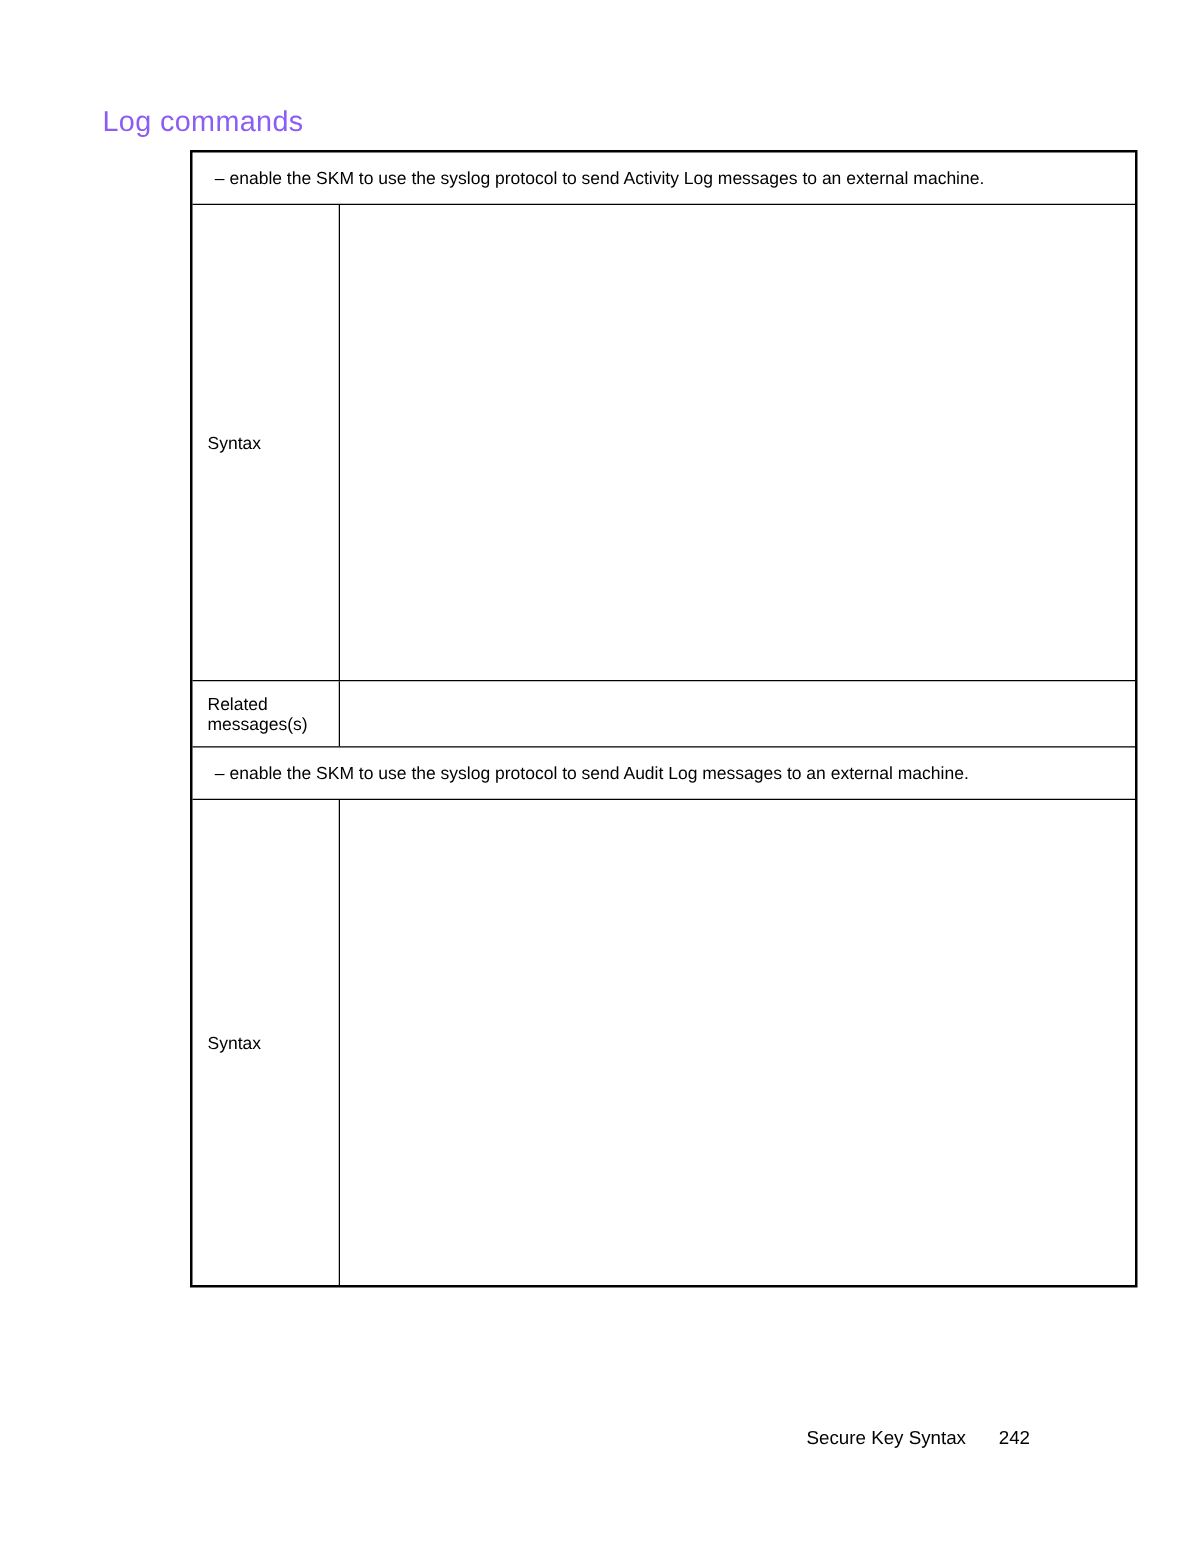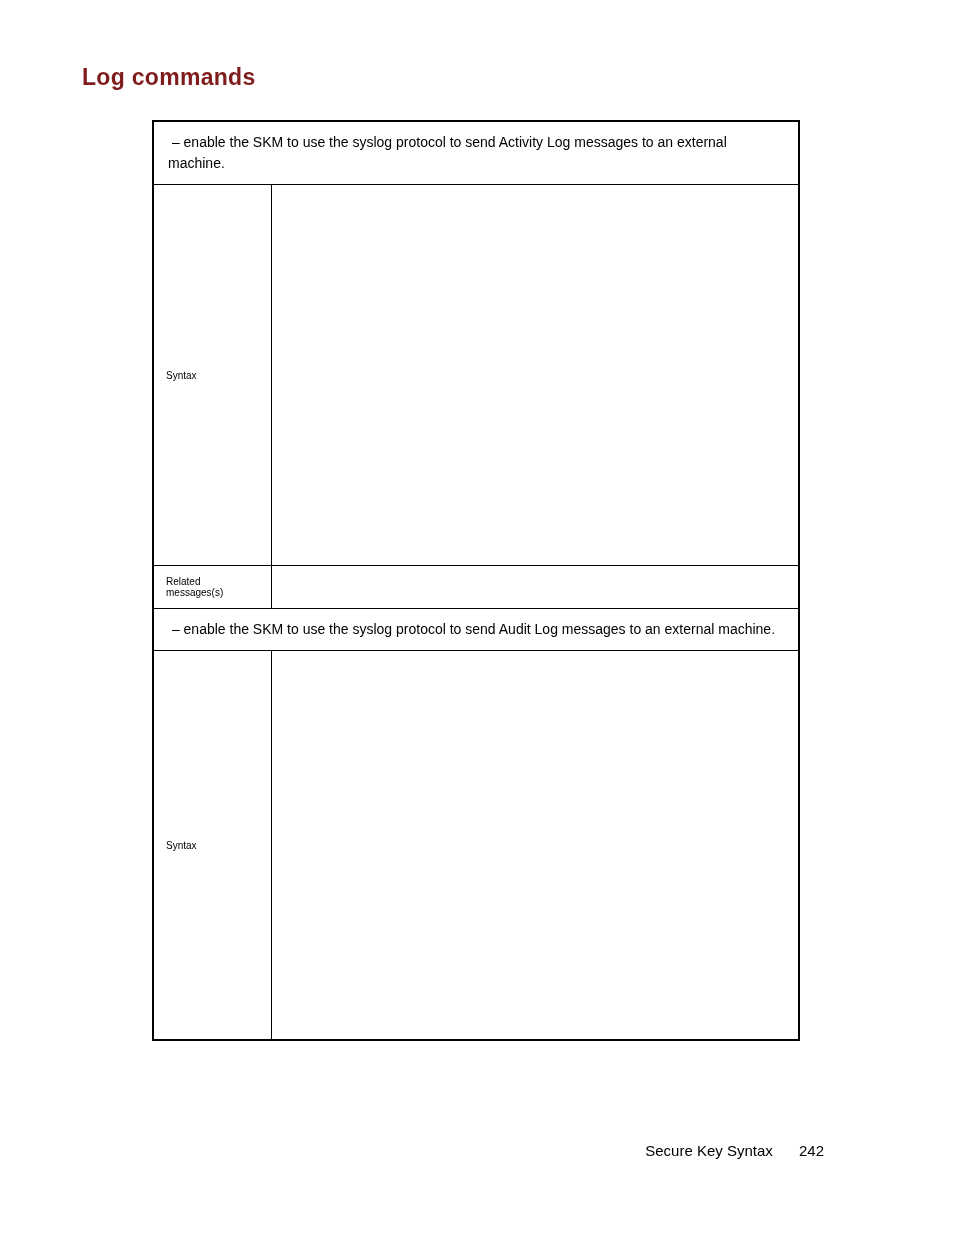--- a/index.html
+++ b/index.html
@@ -9,53 +9,53 @@
     }
     body {
       width: 954px;
       height: 1235px;
       background: #ffffff;
       font-family: Arial, Helvetica, sans-serif;
       position: relative;
     }
     .page-title {
       position: absolute;
-      top: 64px;
+      top: 84px;
       left: 82px;
       font-size: 23px;
-      font-weight: 700;
-      color: #7f1d1d;
+      font-weight: 400;
+      color: #8b5cf6;
       letter-spacing: 0.3px;
     }
     .content-table {
       position: absolute;
       top: 120px;
       left: 152px;
-      width: 648px;
+      width: 758px;
       border: 2px solid #000000;
       border-collapse: collapse;
     }
     .row {
       display: flex;
       border-bottom: 1px solid #000000;
     }
     .row:last-child {
       border-bottom: none;
     }
     .row.span-row {
       padding: 10px 14px;
       font-size: 14px;
       color: #000000;
       line-height: 1.5;
     }
     .cell-left {
       width: 118px;
       padding: 10px 12px;
       border-right: 1px solid #000000;
-      font-size: 10px;
+      font-size: 14px;
       color: #000000;
       display: flex;
       align-items: center;
     }
     .cell-right {
       flex: 1;
       padding: 10px 12px;
       font-size: 14px;
       color: #000000;
     }

